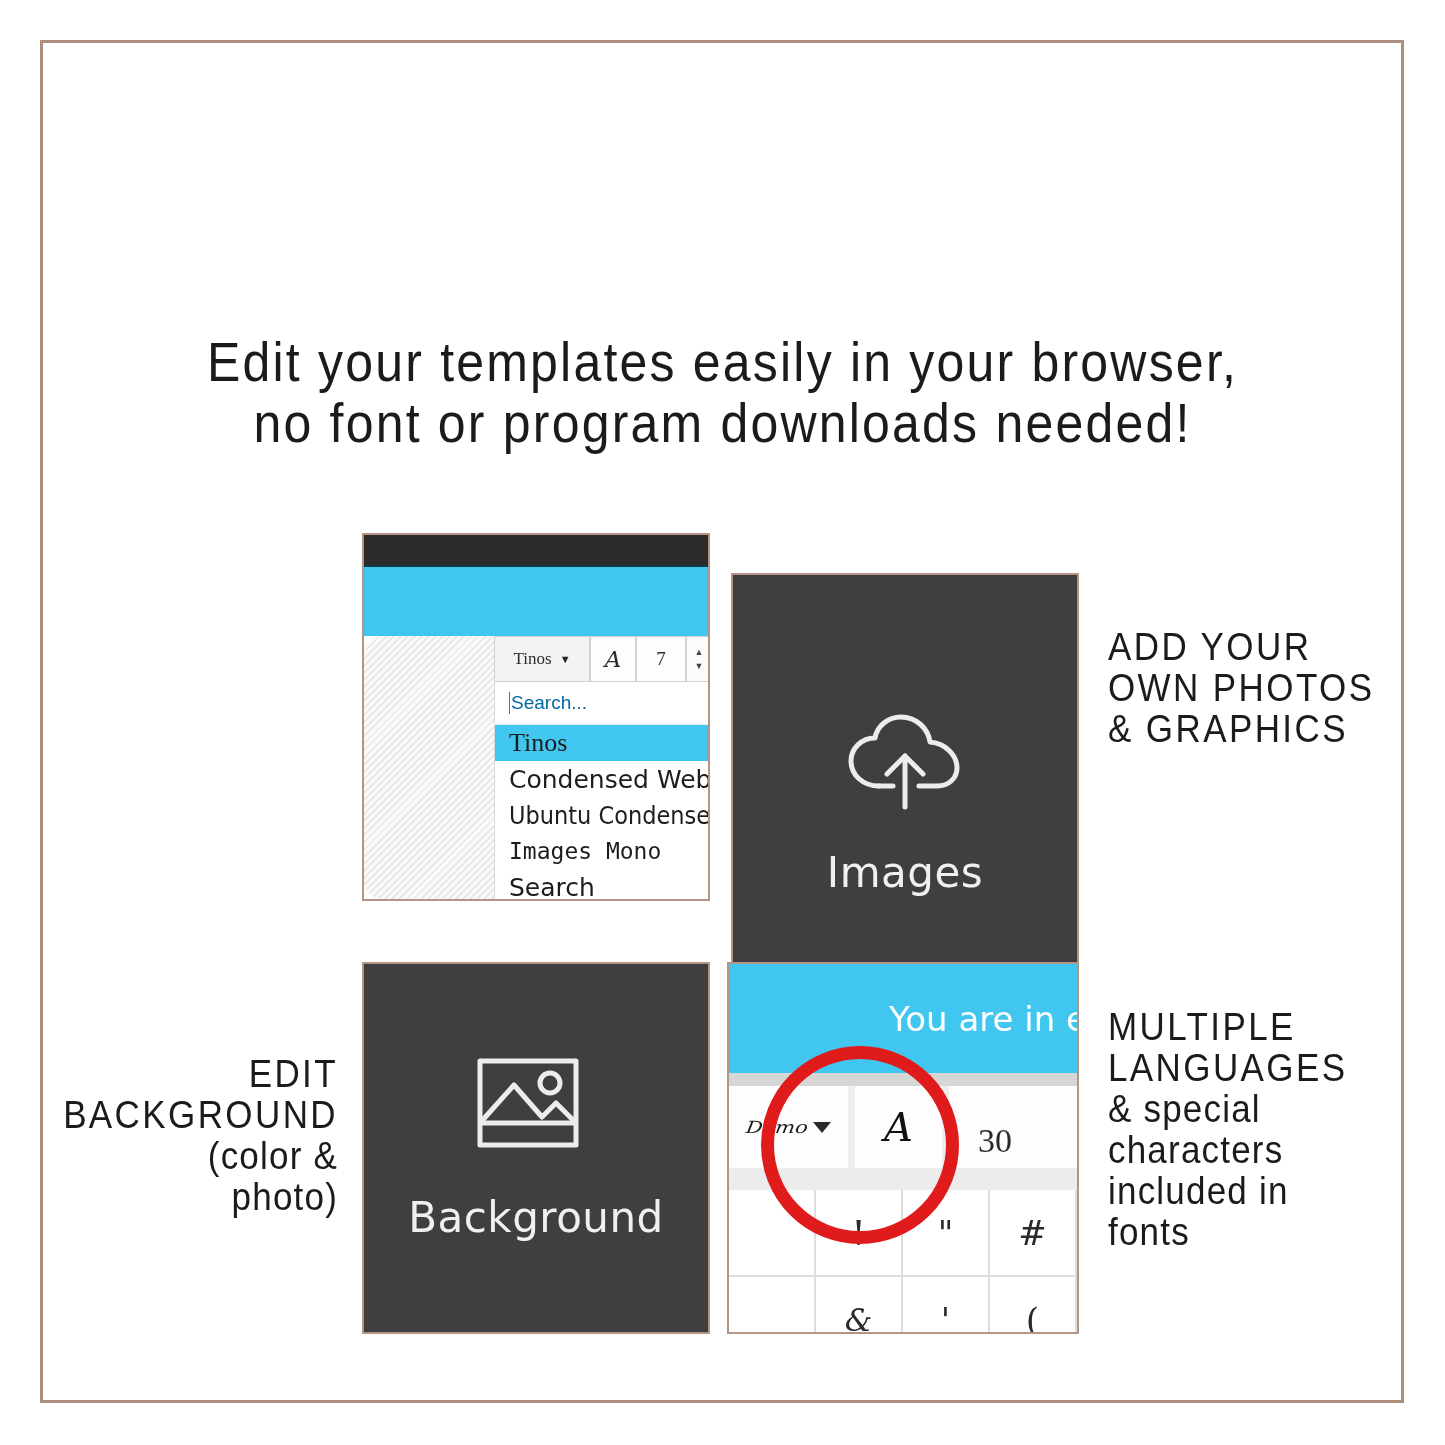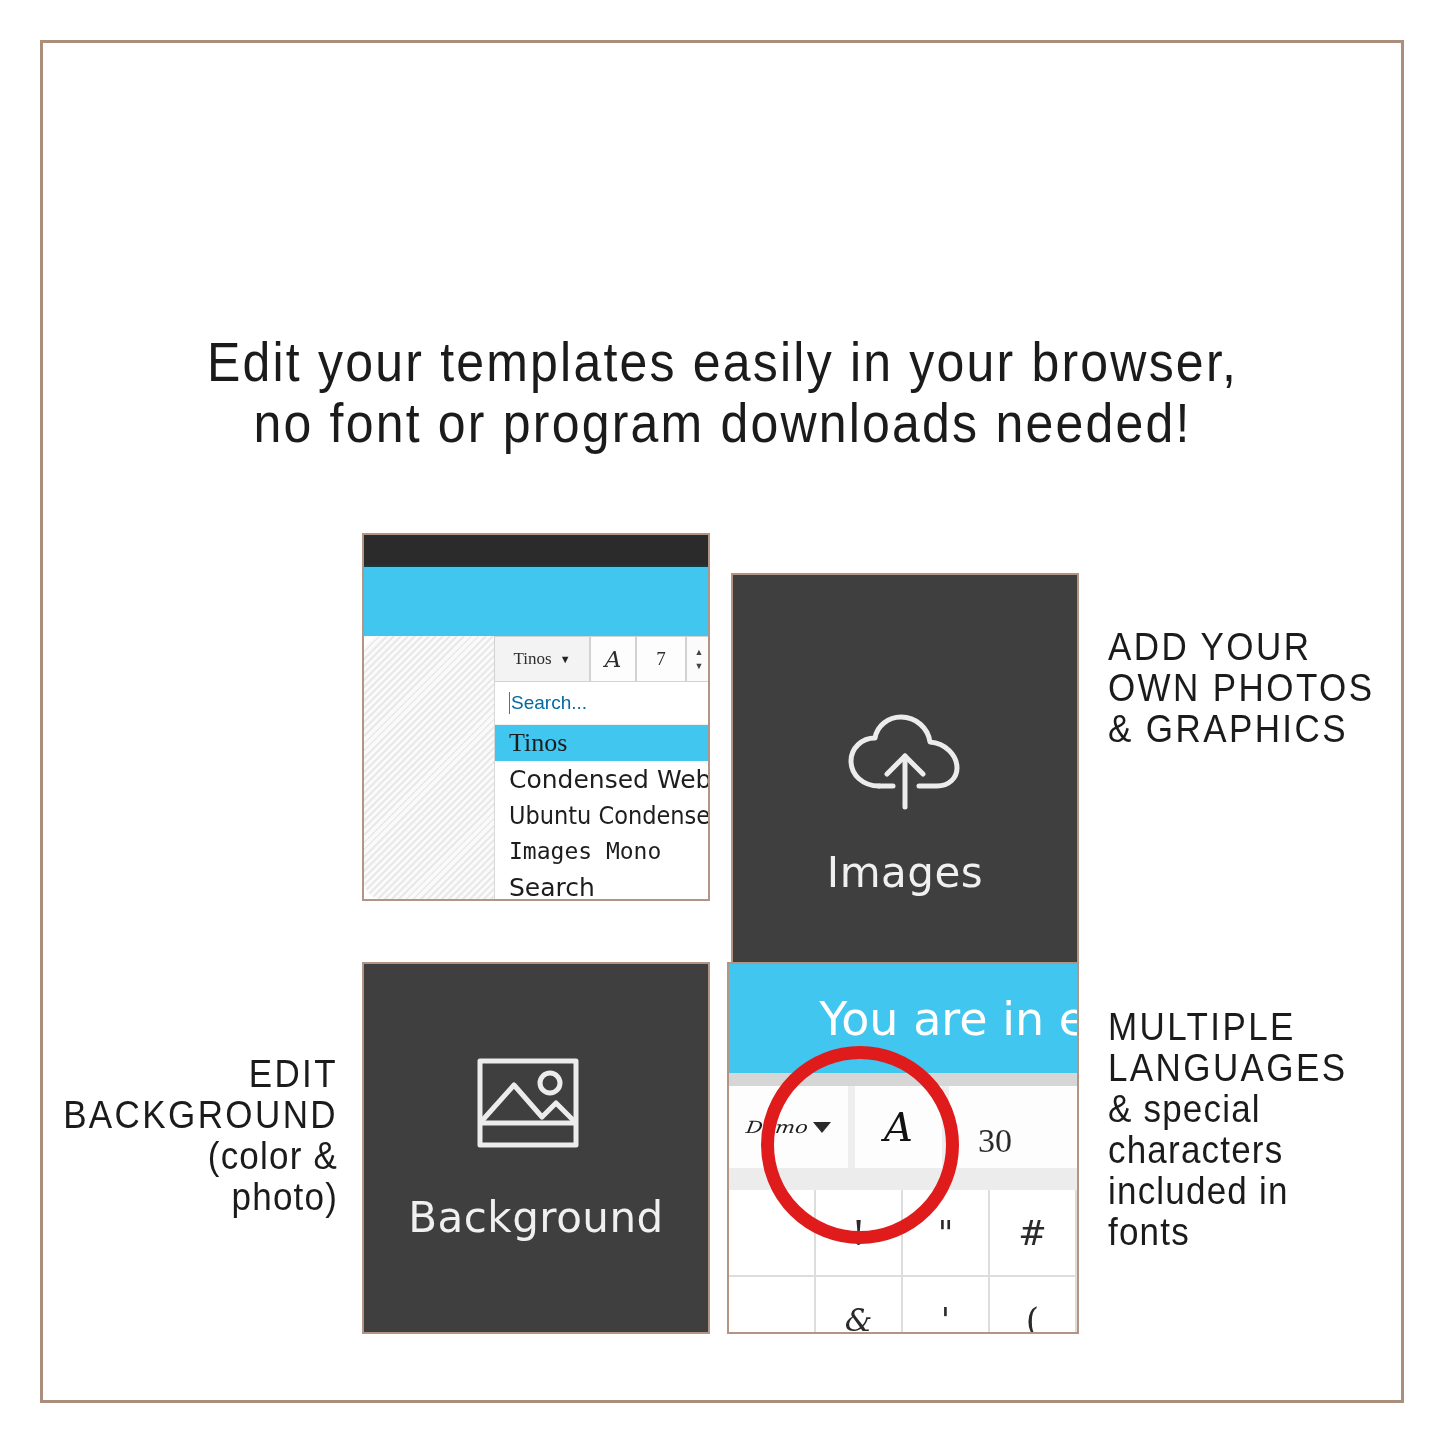--- a/index.html
+++ b/index.html
@@ -215,21 +215,21 @@
   .ch-wrap { position: relative; width: 100%; height: 100%; background: #fff; }
   .ch-banner {
     height: 109px;
     background: #41c6f0;
     display: flex; align-items: center; justify-content: flex-end;
     padding-right: 4px;
   }
   .ch-banner span {
     color: #ffffff;
     font-family: "DejaVu Sans", sans-serif;
-    font-size: 46px;
+    font-size: 34px;
     white-space: nowrap;
     margin-right: -14px;
   }
   .ch-sep { height: 13px; background: #d6d6d6; }
   .ch-toolbar {
     display: flex;
     height: 82px;
     background: #fdfdfd;
   }
   .ch-tb-cell {

